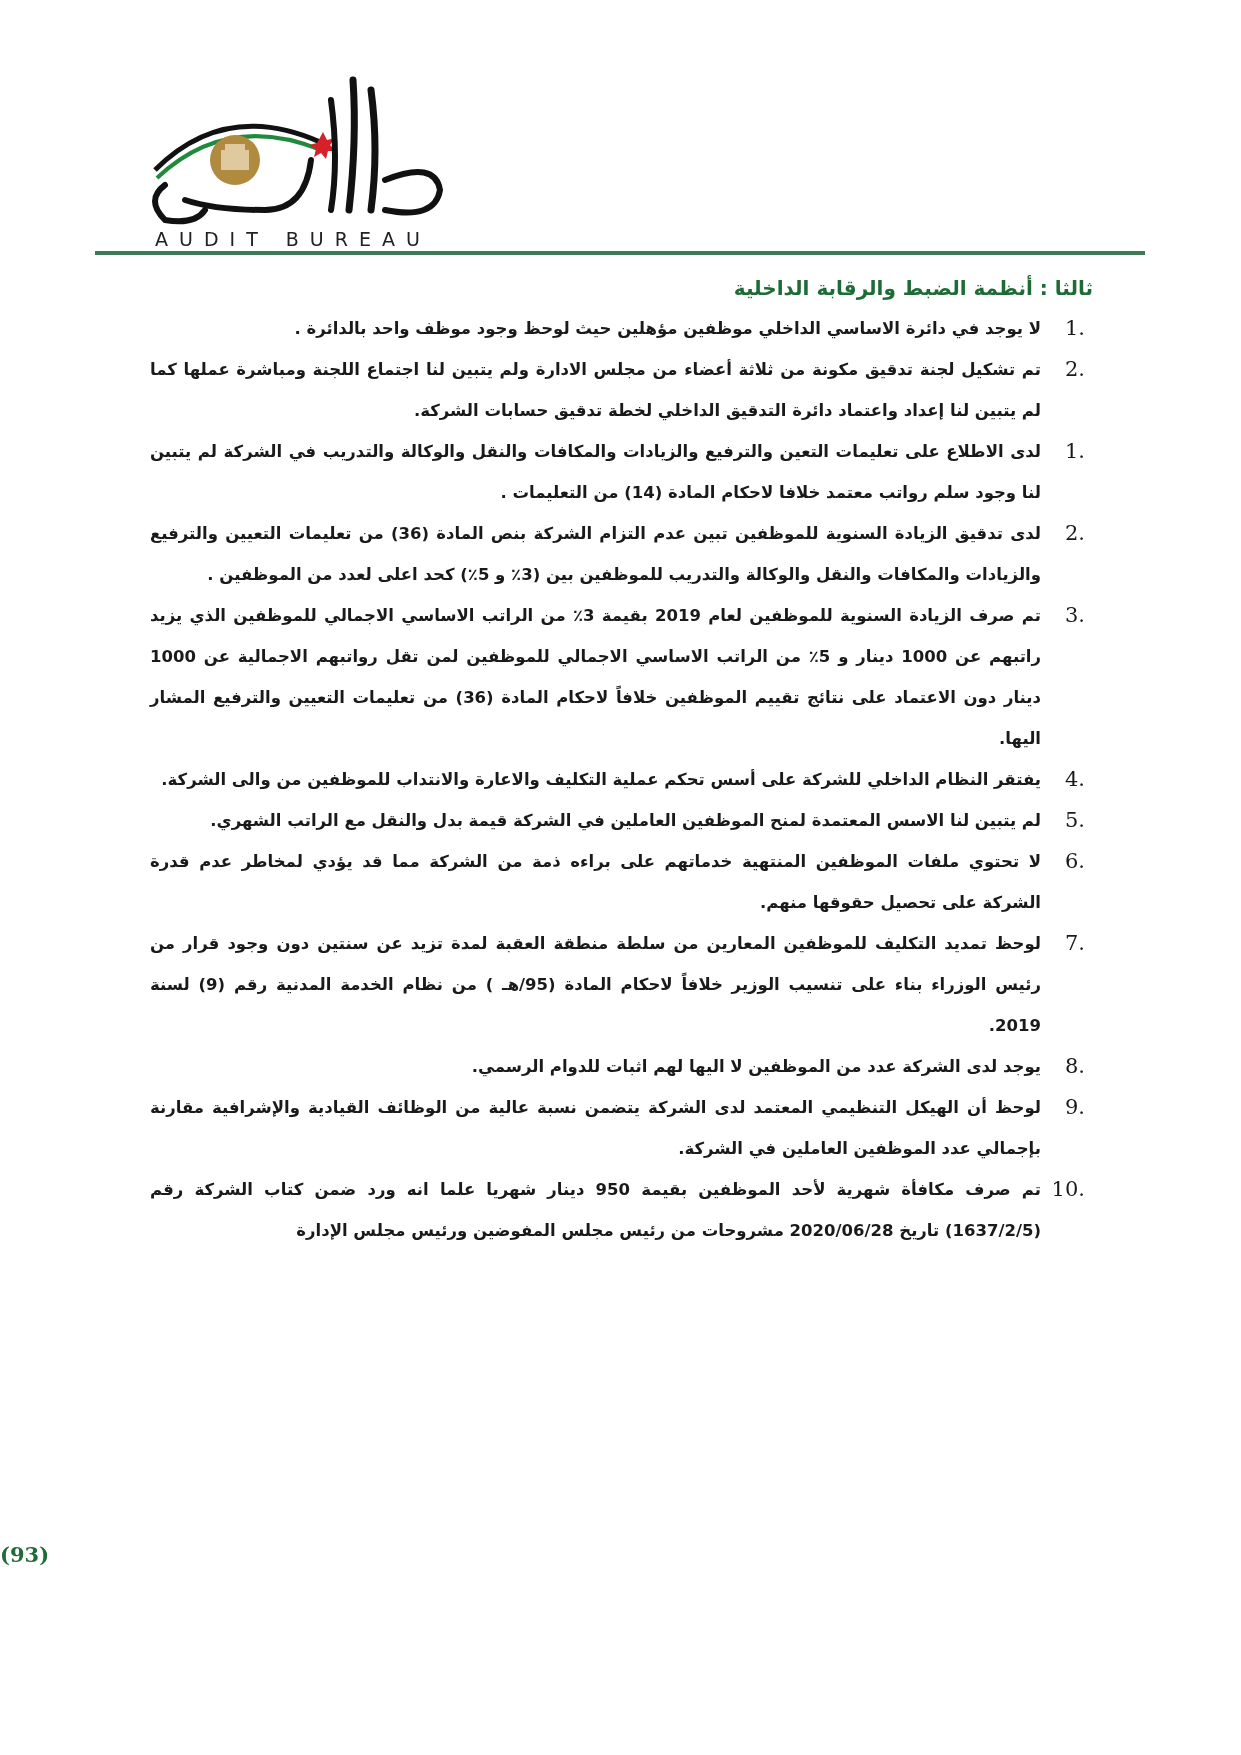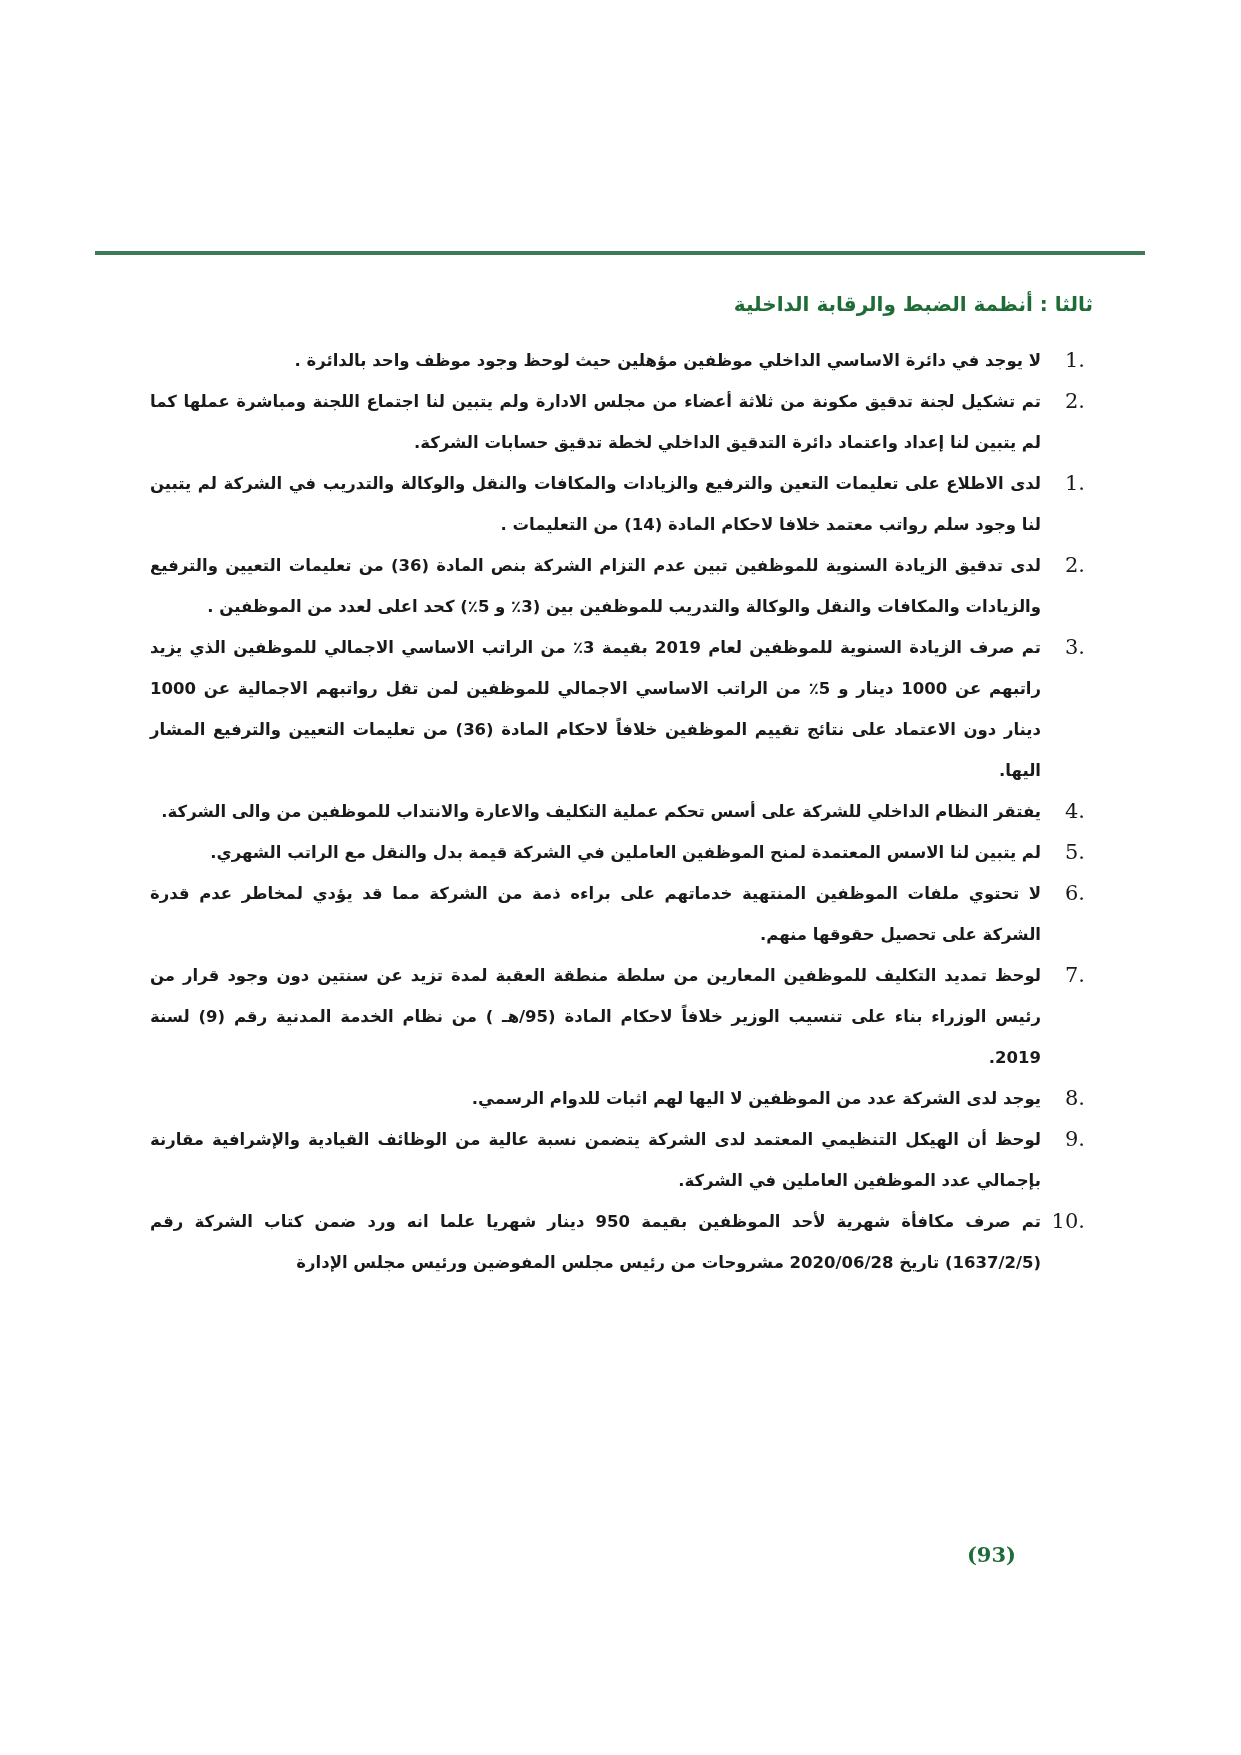--- a/index.html
+++ b/index.html
@@ -71,21 +71,21 @@
       position: absolute;
       left: 150px;
       top: 268px;
       width: 935px;
     }
     .section-heading {
       font-family: "DejaVu Sans", sans-serif;
       font-weight: bold;
       font-size: 20px;
       color: #1e6b36;
-      margin: 16px;
+      margin: 0;
       padding: 0;
       line-height: 40px;
       text-align: right;
       margin-right: -8px;
     }
     ol.findings {
       list-style: none;
       margin: 0;
       padding: 0;
     }
@@ -112,34 +112,55 @@
       unicode-bidi: isolate;
     }
     ol.findings li .txt { display: block; }
     .sec1 { margin-top: 4px; }
     .sec2-head { margin-top: 6px; }
     .page-number {
       position: absolute;
       left: 0;
       width: 1016px;
       top: 1542px;
-      text-align: right;
+      text-align: left;
       font-family: "DejaVu Serif", serif;
       font-weight: bold;
       font-size: 21px;
       color: #1f6b3a;
       direction: ltr;
     }
   </style>
 </head>
 <body>
 
 <div class="page">
 
   <div class="header">
+    <div class="logo">
+      <svg width="320" height="170" viewBox="0 0 320 170">
+
+        <path d="M20 110 Q 90 40 185 82" stroke="#111" stroke-width="5" fill="none"></path>
+        <path d="M22 118 Q 92 52 186 90" stroke="#1f8a3c" stroke-width="4" fill="none"></path>
+
+        <circle cx="100" cy="100" r="25" fill="#b08a3e"></circle>
+        <rect x="86" y="90" width="28" height="20" fill="#f2e6c8" opacity="0.7"></rect>
+        <rect x="90" y="84" width="20" height="6" fill="#f2e6c8" opacity="0.7"></rect>
+
+        <polygon points="188,72 192,80 200,78 195,85 201,91 193,91 191,99 186,93 179,97 181,89 174,85 182,83" fill="#d6202a"></polygon>
+
+        <path d="M218 20 Q 222 80 214 150" stroke="#111" stroke-width="7" fill="none" stroke-linecap="round"></path>
+        <path d="M236 30 Q 244 90 236 150" stroke="#111" stroke-width="7" fill="none" stroke-linecap="round"></path>
+        <path d="M196 40 Q 204 100 196 150" stroke="#111" stroke-width="6" fill="none" stroke-linecap="round"></path>
+        <path d="M176 100 Q 170 150 130 150 Q 80 150 50 140" stroke="#111" stroke-width="6" fill="none" stroke-linecap="round"></path>
+        <path d="M250 120 Q 300 100 305 130 Q 300 160 250 150" stroke="#111" stroke-width="6" fill="none" stroke-linecap="round"></path>
+        <path d="M30 125 Q 10 140 30 160 Q 60 165 70 150" stroke="#111" stroke-width="6" fill="none" stroke-linecap="round"></path>
+      </svg>
+      <div class="logo-caption">AUDIT BUREAU</div>
+    </div>
   </div>
   <div class="header-rule"></div>
 
   <div class="content">
 
     <h2 class="section-heading">ثالثا : أنظمة الضبط والرقابة الداخلية</h2>
     <ol class="findings sec1">
       <li>
         <span class="num">1.</span>
         <span class="txt">لا يوجد في دائرة الاساسي الداخلي موظفين مؤهلين حيث لوحظ وجود موظف واحد بالدائرة .</span>

